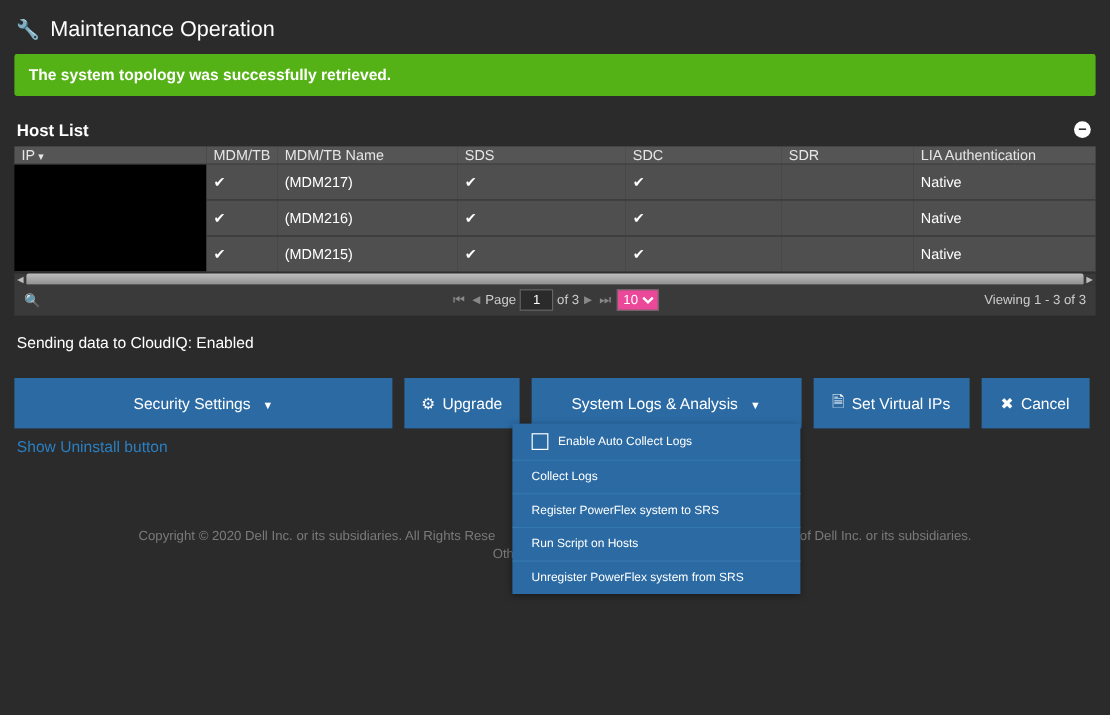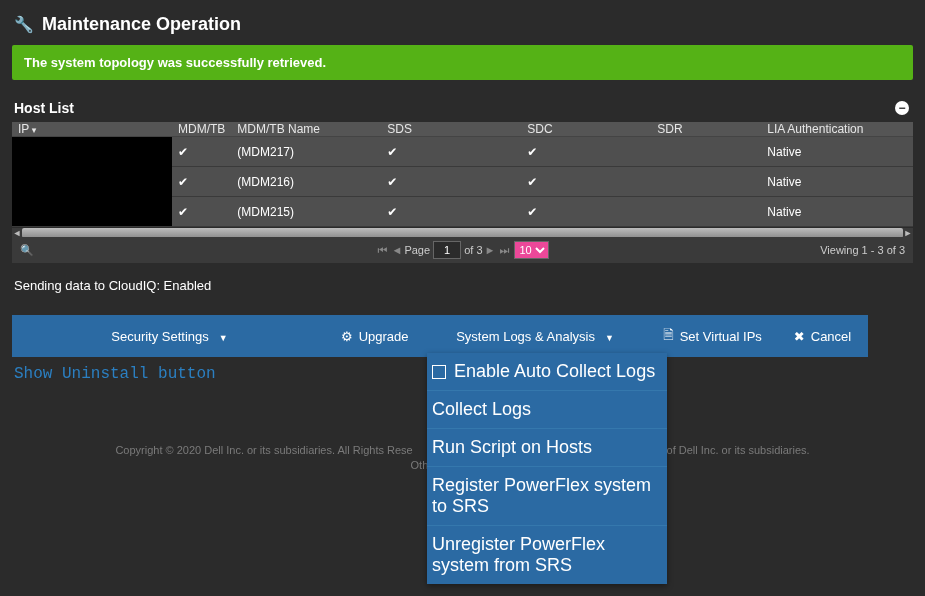--- a/index.html
+++ b/index.html
@@ -19,21 +19,21 @@
     display: flex;
     align-items: center;
     gap: 8px;
     padding: 4px 0 10px 2px;
   }
   .title-row .wrench {
     font-size: 16px;
   }
   .title-row h1 {
     font-size: 18px;
-    font-weight: bold;
+    font-weight: normal;
   }
   .alert-success {
     background: #55b216;
     color: #fff;
     padding: 10px 12px;
     font-weight: bold;
     font-size: 13px;
     border-radius: 2px;
     margin-bottom: 14px;
   }
@@ -135,20 +135,21 @@
     font-size:11px; height:18px;
   }
   .info-block { font-size:13px; line-height:18px; margin-bottom:20px; padding-left:2px;}
   .srs-blank {
     display:inline-block;
     background:#000;
     width:90px; height:13px; vertical-align:middle;
   }
   .action-row {
     display:flex;
+    gap:10px;
     margin-bottom:8px;
   }
   .btn {
     background:#2b6aa3;
     color:#fff;
     border:none;
     padding:10px 14px;
     font-size:13px;
     cursor:pointer;
     display:flex;
@@ -158,35 +159,34 @@
     white-space:nowrap;
   }
   .btn .caret::after { content:'\25BC'; font-size:9px; margin-left:4px;}
   .btn.wide1 { flex: 0 0 315px; }
   .btn.upgrade { flex: 0 0 90px; }
   .btn.wide2 { flex: 0 0 225px; }
   .btn.setvip { flex: 0 0 130px; }
   .btn.cancel { flex: 0 0 90px; }
   .link {
     color:#2b7fc1;
-    font-size:16px;
+    font-size:13px;
     cursor:pointer;
     padding-left:2px;
-    font-family:Liberation Mono, monospace;
   }
   .dropdown {
     position:absolute;
     background:#2b6aa3;
     width:240px;
     z-index:10;
     box-shadow:0 2px 6px rgba(0,0,0,0.4);
   }
   .dropdown .item {
-    padding:8px 5px;
-    font-size:18px;
+    padding:8px 16px;
+    font-size:10px;
     color:#fff;
     border-top:1px solid #3578ad;
     cursor:pointer;
     display:flex;
     align-items:center;
     gap:8px;
   }
   .dropdown .item:first-child { border-top:none; }
   .chk {
     width:14px; height:14px;
@@ -317,24 +317,24 @@
 
     <div class="dropdown" style="left:415px; top:38px;">
       <div class="item">
         <span class="chk"></span>
         <span>Enable Auto Collect Logs</span>
       </div>
       <div class="item">
         <span>Collect Logs</span>
       </div>
       <div class="item">
+        <span>Register PowerFlex system to SRS</span>
+      </div>
+      <div class="item">
         <span>Run Script on Hosts</span>
-      </div>
-      <div class="item">
-        <span>Register PowerFlex system to SRS</span>
       </div>
       <div class="item">
         <span>Unregister PowerFlex system from SRS</span>
       </div>
 
     </div>
   </div>
 
   <div class="footer">
     <span>Copyright © 2020 Dell Inc. or its subsidiaries. All Rights Rese</span>

